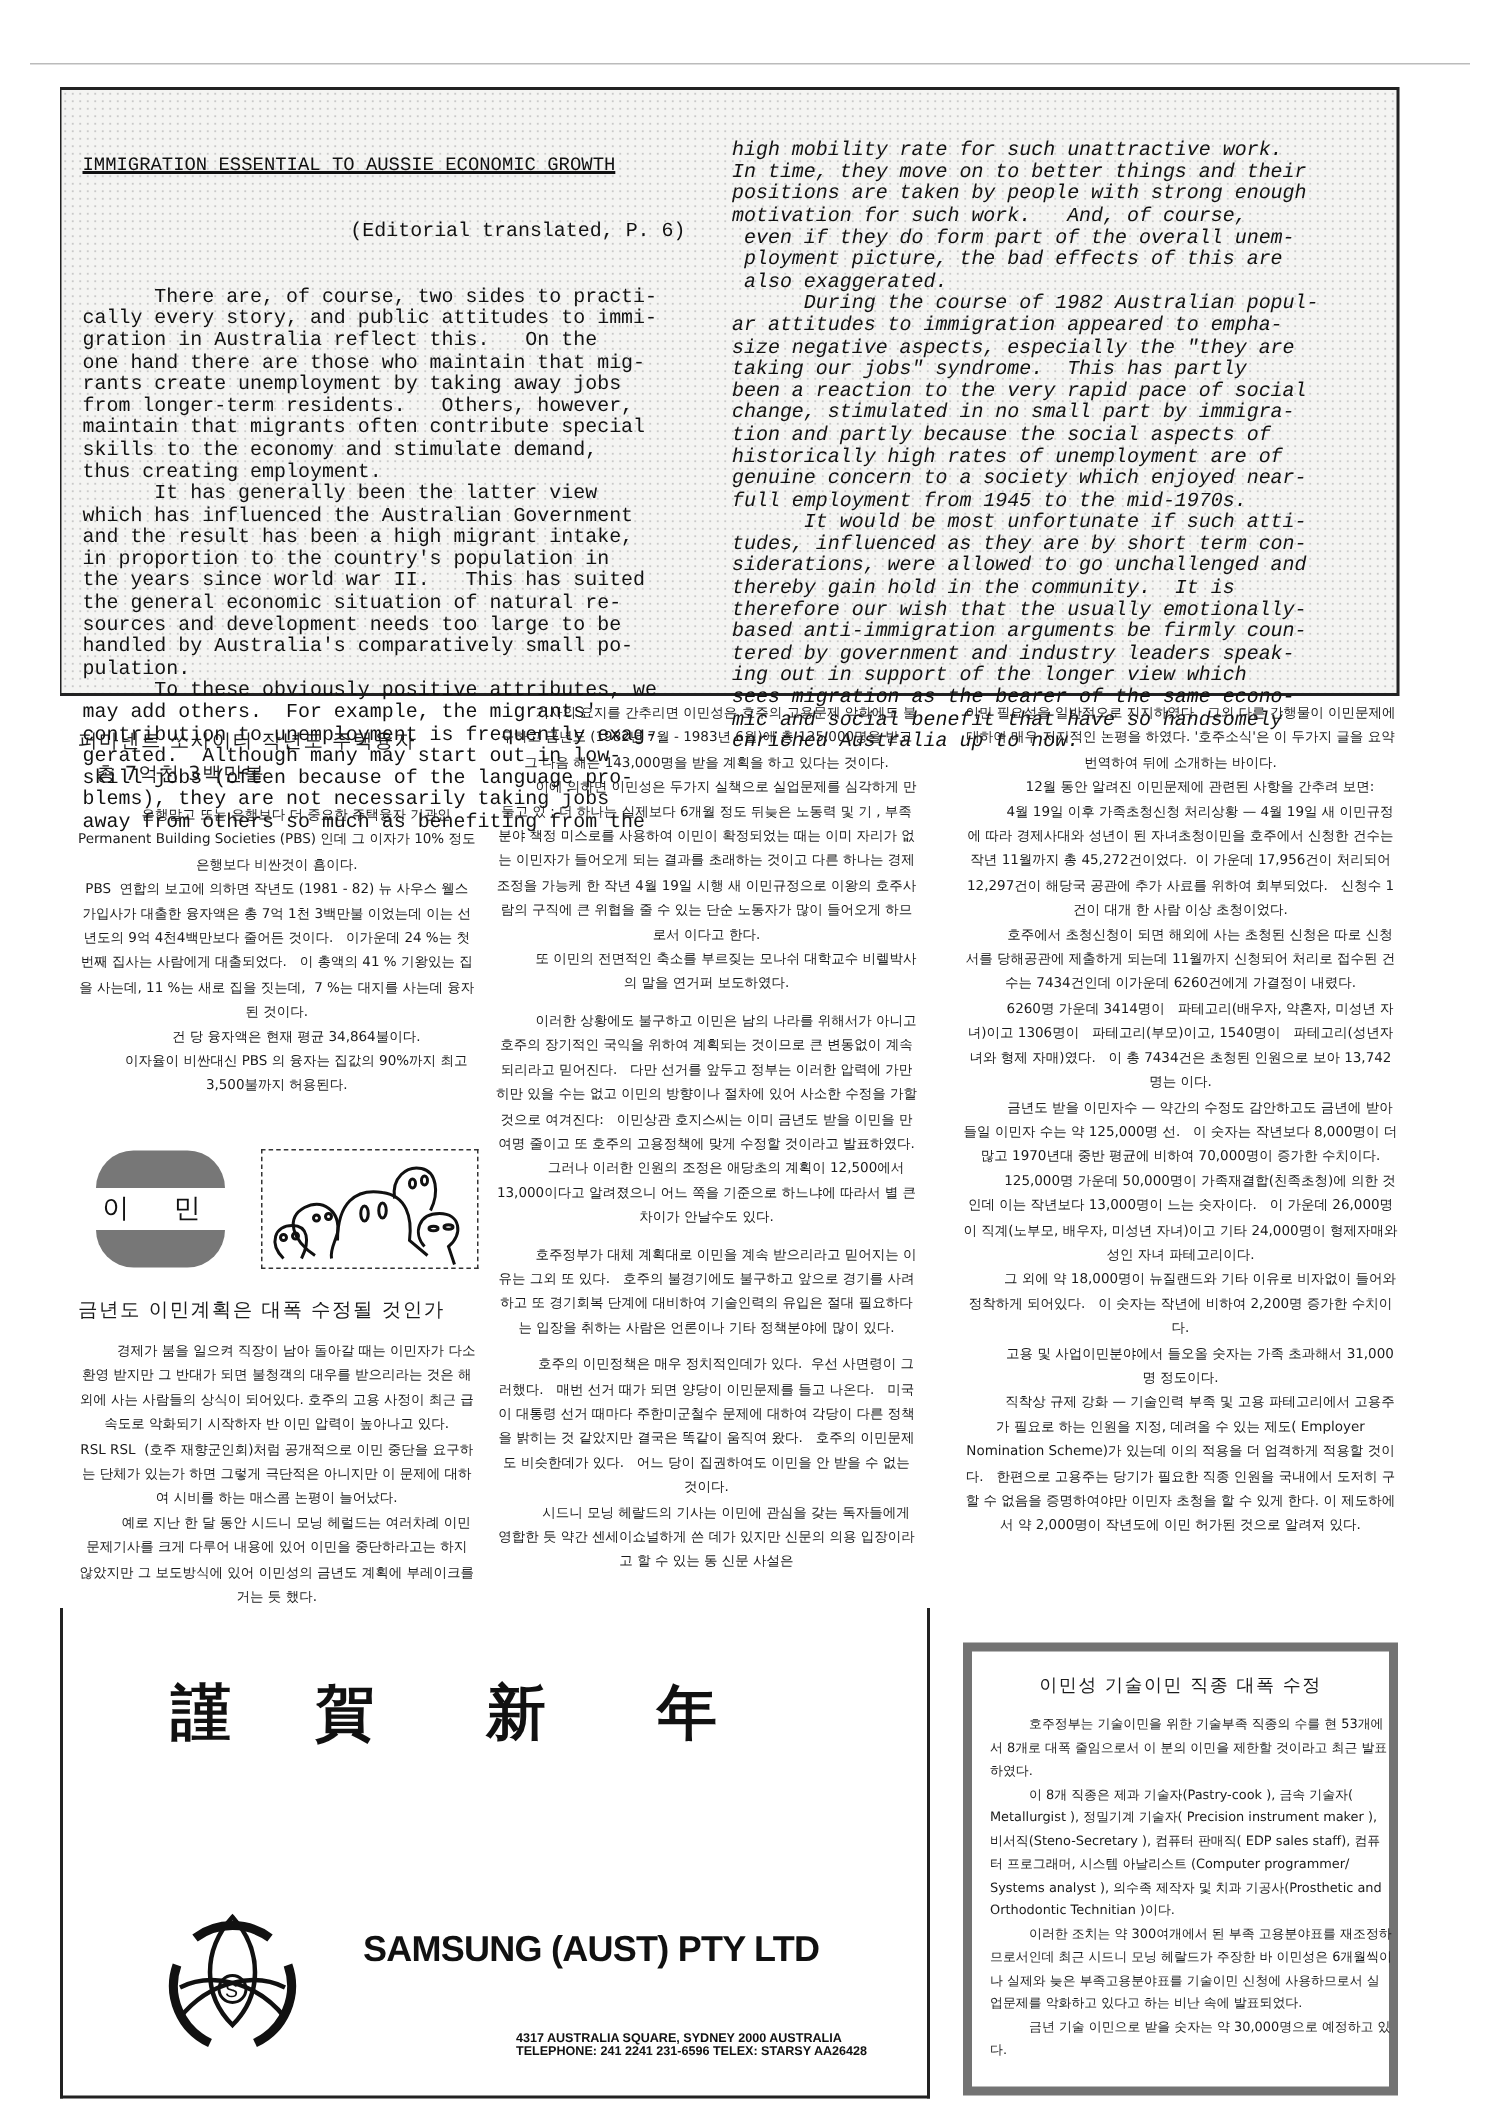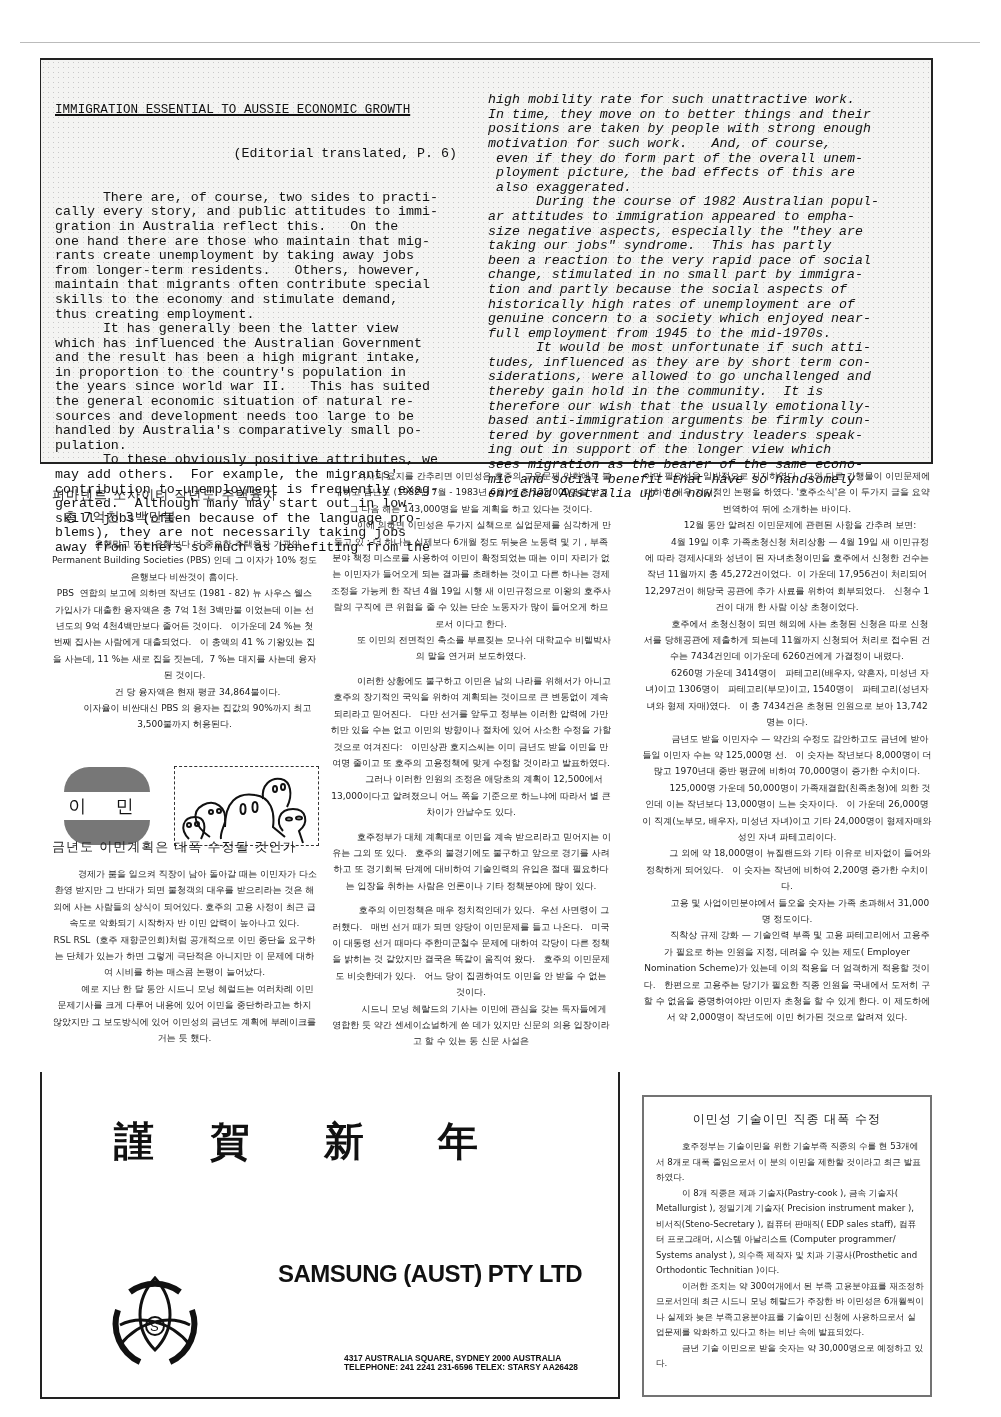--- a/index.html
+++ b/index.html
@@ -35,27 +35,27 @@
   .logo-box { position: absolute; left: 62px; top: 767px; width: 90px; height: 78px; }
   .logo-top, .logo-bot { position: absolute; left: 2px; width: 86px; height: 25px; background: #777; }
   .logo-top { top: 0; border-radius: 43px 43px 0 0; }
   .logo-bot { bottom: 0; border-radius: 0 0 43px 43px; }
   .logo-text { position: absolute; left: 0; top: 26px; width: 90px; text-align: center; font-family: "DejaVu Sans", sans-serif; font-size: 18px; letter-spacing: 12px; line-height: 26px; }
   .illus { position: absolute; left: 174px; top: 766px; width: 143px; height: 78px; border: 1px dashed #333; }
 
   .ad { position: absolute; left: 40px; top: 1072px; width: 580px; height: 327px; border: 2px solid #222; border-top: none; box-sizing: border-box; }
   .ad-greet { position: absolute; top: 42px; left: 0; width: 100%; font-family: "DejaVu Serif", serif; font-size: 40px; font-weight: bold; }
   .ad-greet span { position: absolute; top: 0; }
-  .ad-name { position: absolute; left: 200px; top: 188px; font-family: "Liberation Sans", sans-serif; font-weight: bold; font-size: 24px; letter-spacing: -0.5px; margin-left: 36px; }
+  .ad-name { position: absolute; left: 200px; top: 214px; font-family: "Liberation Sans", sans-serif; font-weight: bold; font-size: 24px; letter-spacing: -0.5px; }
   .ad-cjk { position: absolute; left: 200px; top: 238px; font-family: "DejaVu Serif", serif; font-size: 24px; letter-spacing: 6px; }
   .ad-cjk small { font-family: "DejaVu Sans", sans-serif; font-size: 11px; letter-spacing: 0; margin-left: 4px; }
   .ad-addr { position: absolute; left: 302px; top: 282px; font-family: "Liberation Sans", sans-serif; font-weight: bold; font-size: 8.4px; line-height: 9px; }
   .ad-logo { position: absolute; left: 68px; top: 198px; width: 90px; height: 100px; }
 
-  .sidebox { position: absolute; left: 642px; top: 1095px; width: 290px; height: 302px; border: 2px solid #737373; box-sizing: border-box; }
+  .sidebox { position: absolute; left: 642px; top: 1095px; width: 290px; height: 302px; border: 6px solid #737373; box-sizing: border-box; }
   .side-title { text-align: center; font-family: "DejaVu Sans", sans-serif; font-size: 12px; margin-top: 14px; letter-spacing: 1px; }
   .side-body { position: absolute; left: 12px; top: 42px; width: 268px; }
   .side-body p { margin: 0; font-size: 8.6px; line-height: 15.5px; }
 </style>
 </head>
 <body>
 
 <div class="topline"></div>
 
 <div class="editorial">
@@ -97,21 +97,21 @@
       <ellipse cx="108" cy="20" rx="2" ry="3"></ellipse>
     <ellipse cx="36" cy="45" rx="2" ry="2"></ellipse>
       <ellipse cx="44" cy="44" rx="2" ry="2"></ellipse>
     <ellipse cx="14" cy="58" rx="2" ry="2"></ellipse>
       <ellipse cx="22" cy="57" rx="2" ry="2"></ellipse>
     <ellipse cx="114" cy="52" rx="3" ry="1.5"></ellipse>
       <ellipse cx="124" cy="51" rx="3" ry="1.5"></ellipse>
   </svg>
 </div>
 
-<div class="kcol k" style="left:52px;top:836px;width:265px">
+<div class="kcol k" style="left:52px;top:863px;width:265px">
   <div class="khead" style="margin-bottom:8px">금년도 이민계획은 대폭 수정될 것인가</div>
   <p class="ind">경제가 붐을 일으켜 직장이 남아 돌아갈 때는 이민자가 다소 환영 받지만 그 반대가 되면 불청객의 대우를 받으리라는 것은 해외에 사는 사람들의 상식이 되어있다. 호주의 고용 사정이 최근 급속도로 악화되기 시작하자 반 이민 압력이 높아나고 있다.</p>
   <p>RSL RSL  (호주 재향군인회)처럼 공개적으로 이민 중단을 요구하는 단체가 있는가 하면 그렇게 극단적은 아니지만 이 문제에 대하여 시비를 하는 매스콤 논평이 늘어났다.</p>
   <p class="ind">예로 지난 한 달 동안 시드니 모닝 헤럴드는 여러차례 이민문제기사를 크게 다루어 내용에 있어 이민을 중단하라고는 하지 않았지만 그 보도방식에 있어 이민성의 금년도 계획에 부레이크를 거는 듯 했다.</p>
 </div>
 
 <div class="kcol col2 k">
   <p class="ind">기사의 요지를 간추리면 이민성은 호주의 고용문제 악화에도 불구하고 금년도 (1982년 7월 - 1983년 6월)에 총 125,000명을 받고 그 다음 해는 143,000명을 받을 계획을 하고 있다는 것이다.</p>
   <p class="ind">이에 의하면 이민성은 두가지 실책으로 실업문제를 심각하게 만들고 있 ; 더 하나는 실제보다 6개월 정도 뒤늦은 노동력 및 기 , 부족분야 책정 미스로를 사용하여 이민이 확정되었는 때는 이미 자리가 없는 이민자가 들어오게 되는 결과를 초래하는 것이고 다른 하나는 경제조정을 가능케 한 작년 4월 19일 시행 새 이민규정으로 이왕의 호주사람의 구직에 큰 위협을 줄 수 있는 단순 노동자가 많이 들어오게 하므로서 이다고 한다.</p>
   <p class="ind">또 이민의 전면적인 축소를 부르짖는 모나쉬 대학교수 비렐박사의 말을 연거퍼 보도하였다.</p>

